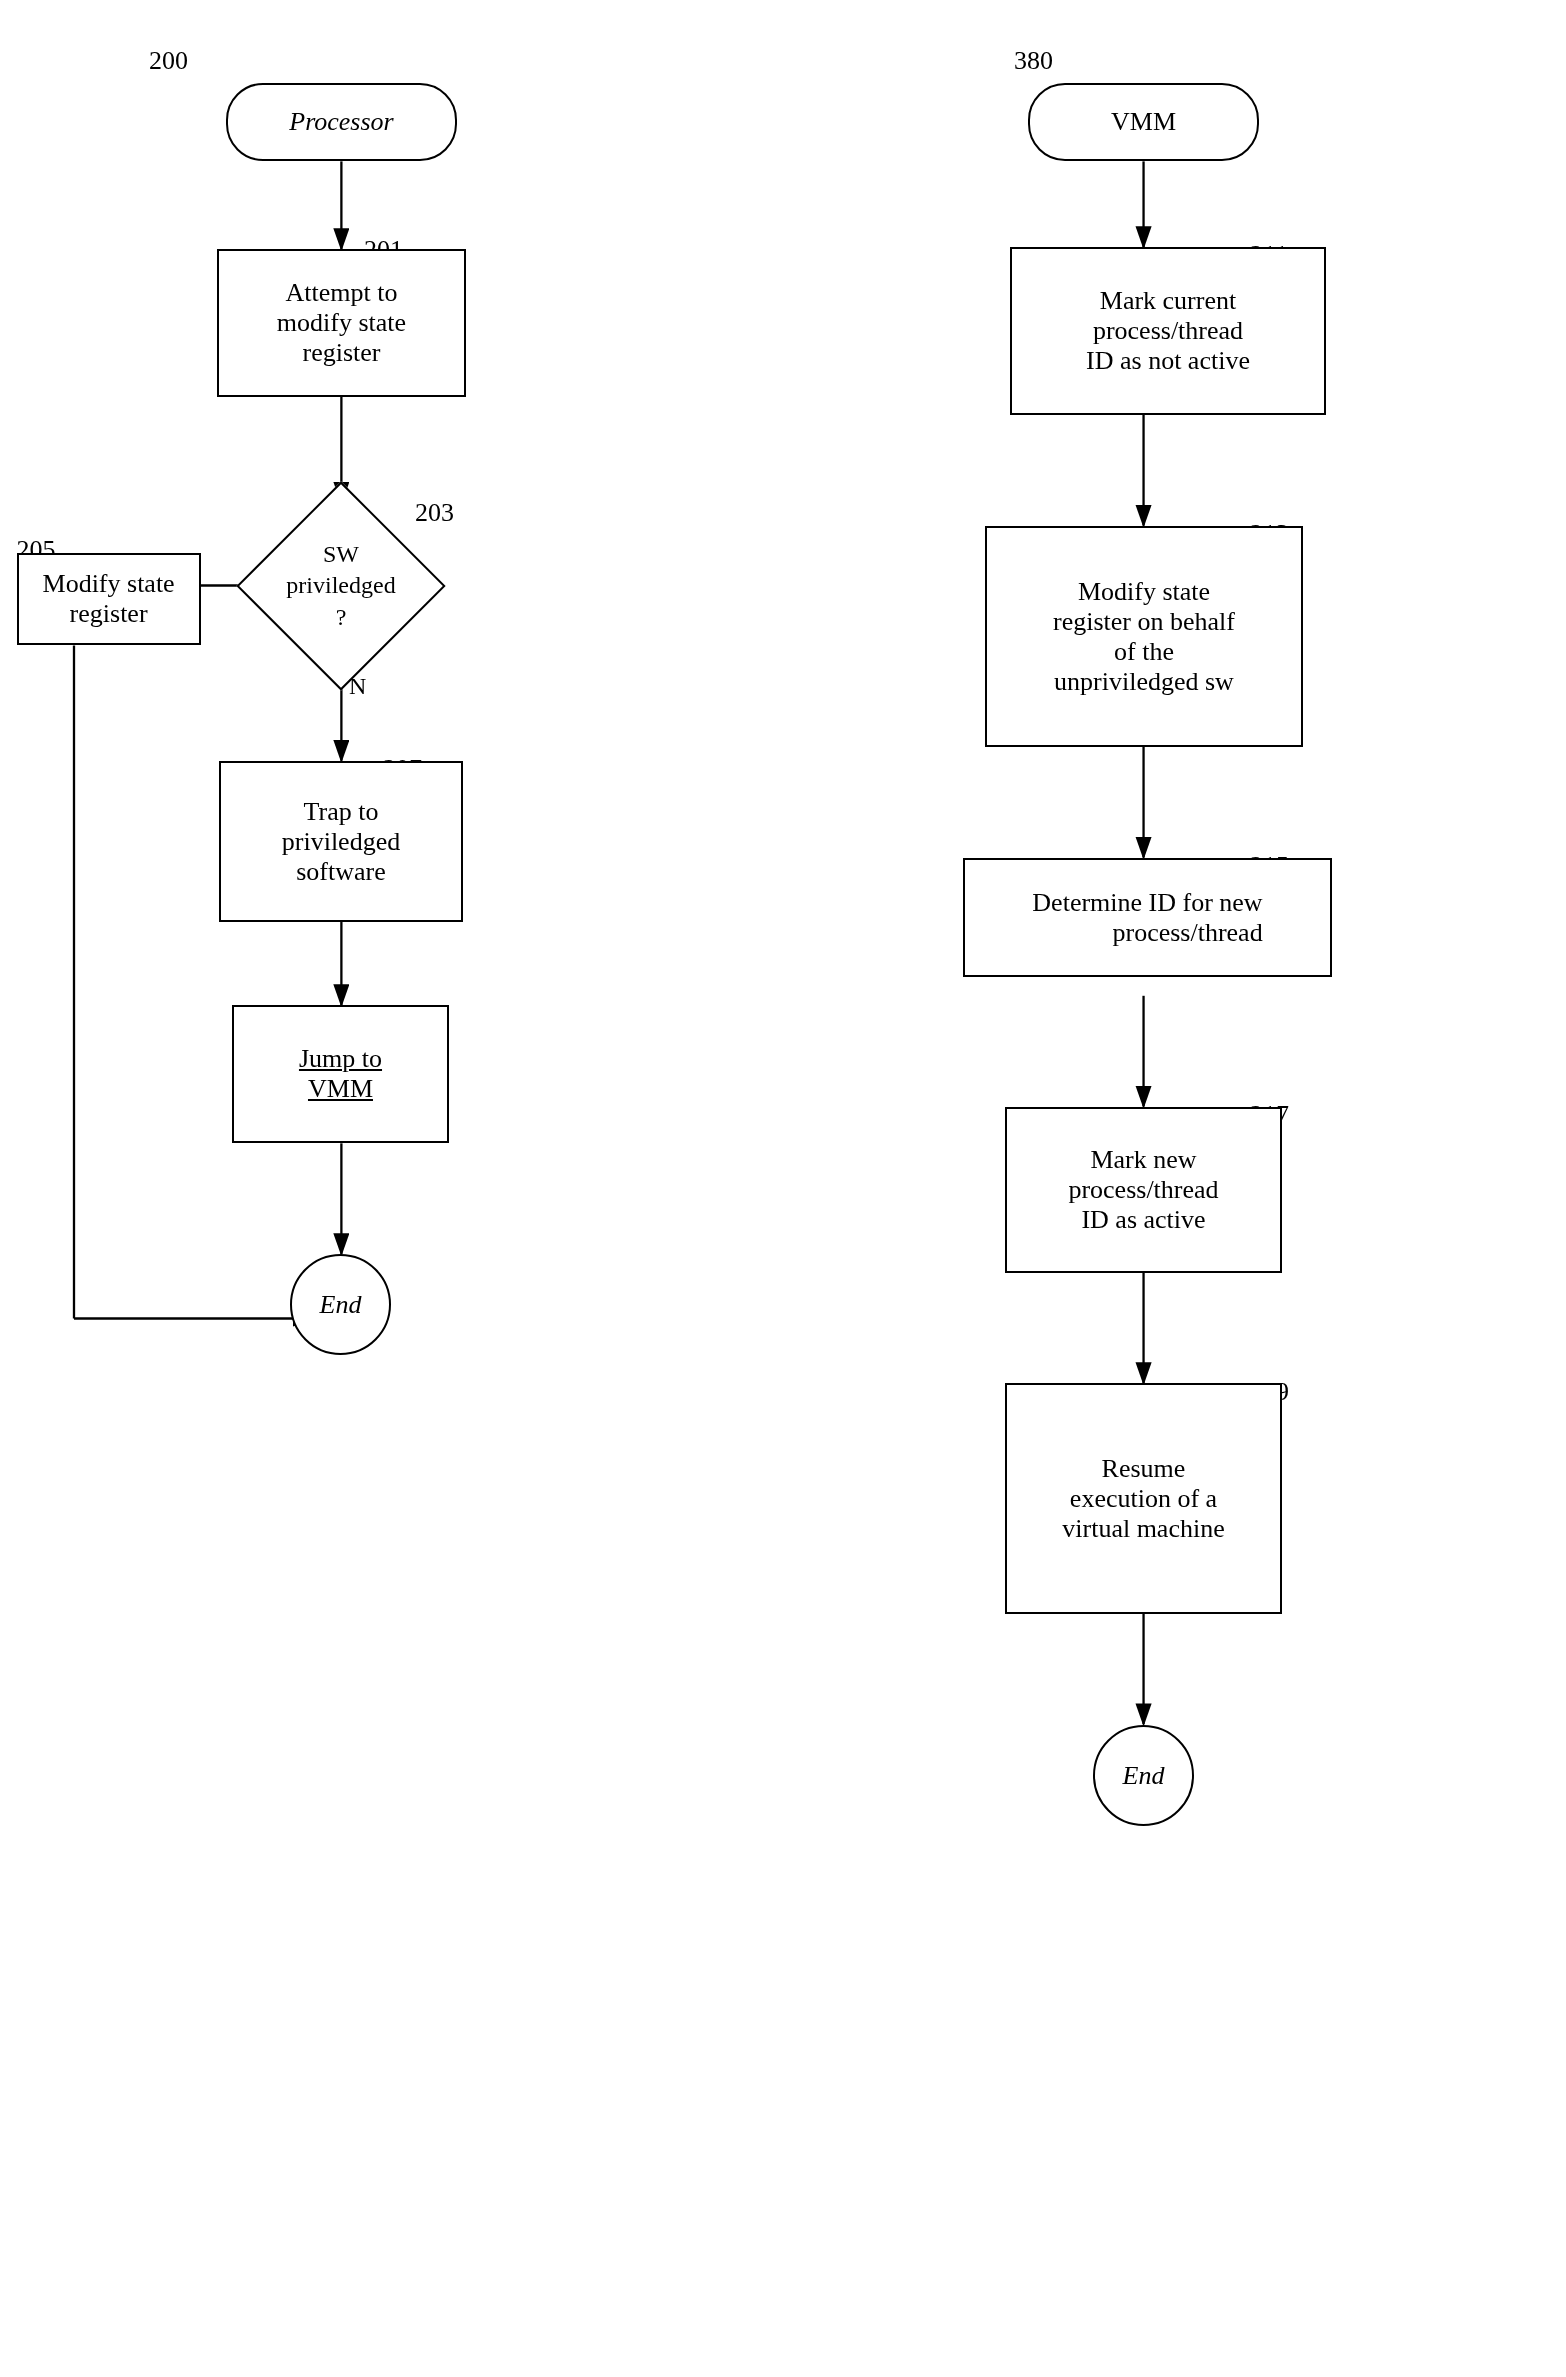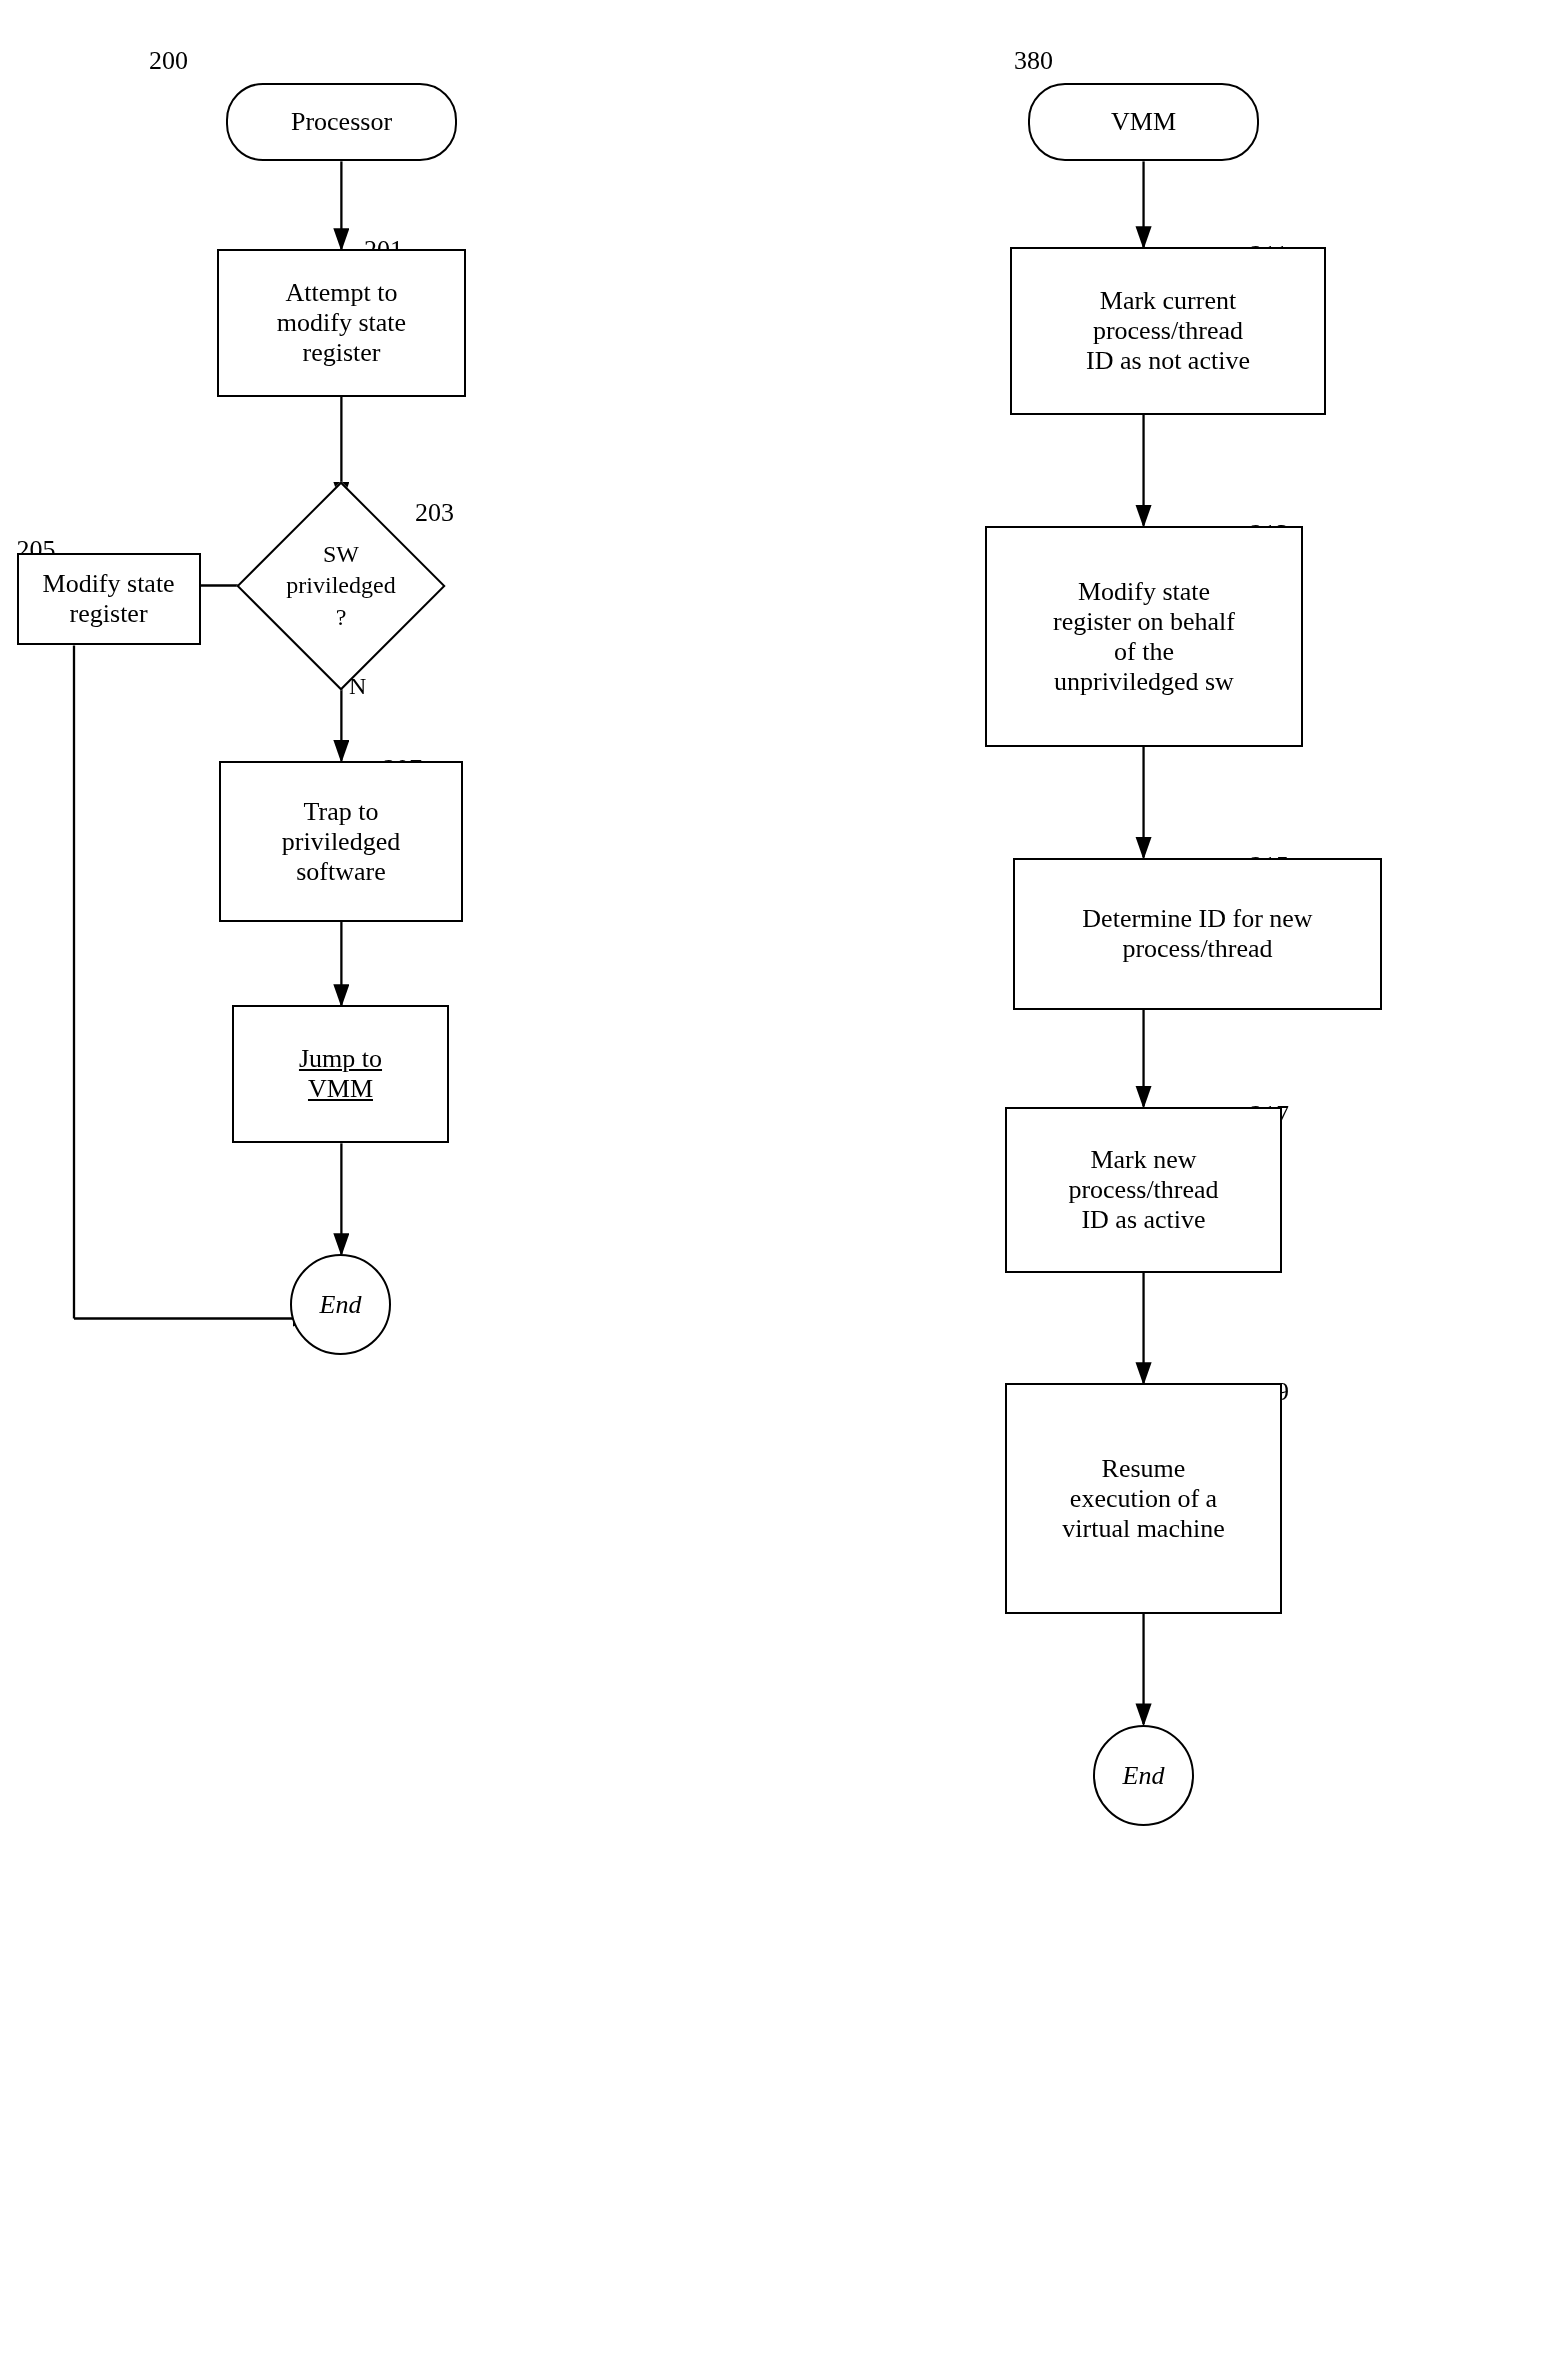--- a/index.html
+++ b/index.html
@@ -137,21 +137,21 @@
 
     <line x1="1240" y1="1080" x2="1240" y2="1200" stroke="#000" stroke-width="2.5" marker-end="url(#arr)"></line>
 
     <line x1="1240" y1="1380" x2="1240" y2="1500" stroke="#000" stroke-width="2.5" marker-end="url(#arr)"></line>
 
     <line x1="1240" y1="1750" x2="1240" y2="1870" stroke="#000" stroke-width="2.5" marker-end="url(#arr)"></line>
   </svg>
 
   <div class="label" style="left:149px; top:46px;">200</div>
 
-  <div class="rounded-rect" style="left:226px; top:83px; width:231px; height:78px;">
+  <div class="rounded-rect" style="left:226px; top:83px; width:231px; height:78px;font-style:italic;">
     <span>Processor</span>
   </div>
 
   <div class="label" style="left:364px; top:235px;">201</div>
 
   <div class="rect" style="left:217px; top:249px; width:249px; height:148px;">
     <span style="white-space:pre-line;">Attempt to
 modify state
 register</span>
   </div>
@@ -213,21 +213,21 @@
 
   <div class="rect" style="left:985px; top:526px; width:318px; height:221px;">
     <span style="white-space:pre-line;">Modify state
 register on behalf
 of the
 unpriviledged sw</span>
   </div>
 
   <div class="label" style="left:1250px; top:851px;">215</div>
 
-  <div class="rect" style="left:1013px; top:858px; width:369px; height:152px;">
+  <div class="rect" style="left:963px; top:858px; width:369px; height:119px;text-align:right;">
     <span style="white-space:pre-line;">Determine ID for new
 process/thread</span>
   </div>
 
   <div class="label" style="left:1250px; top:1100px;">217</div>
 
   <div class="rect" style="left:1005px; top:1107px; width:277px; height:166px;">
     <span style="white-space:pre-line;">Mark new
 process/thread
 ID as active</span>

